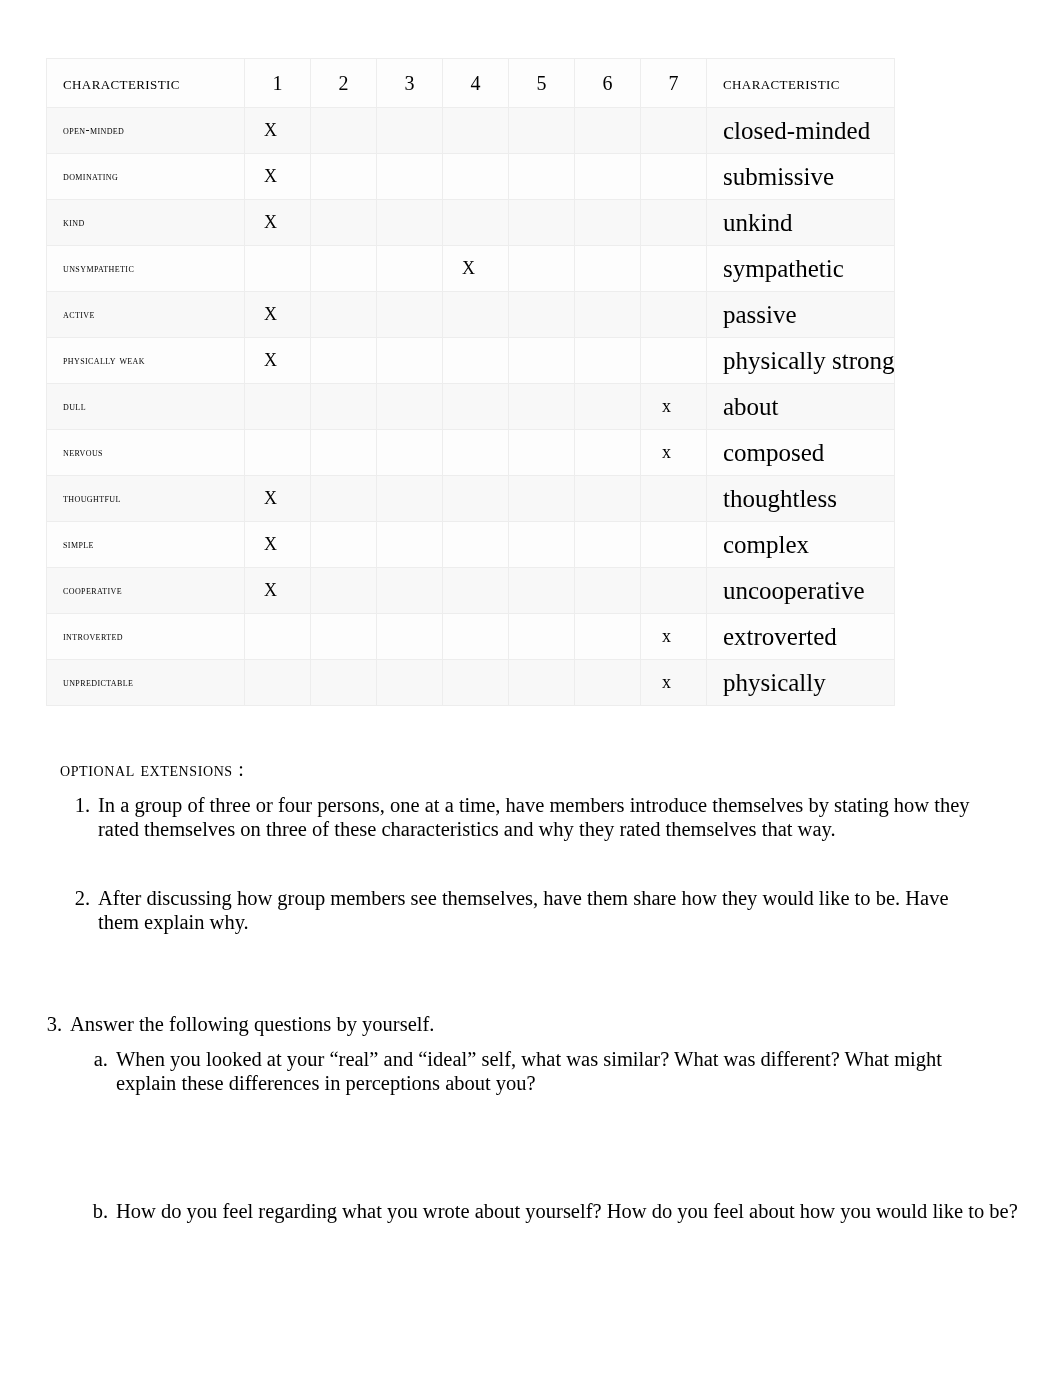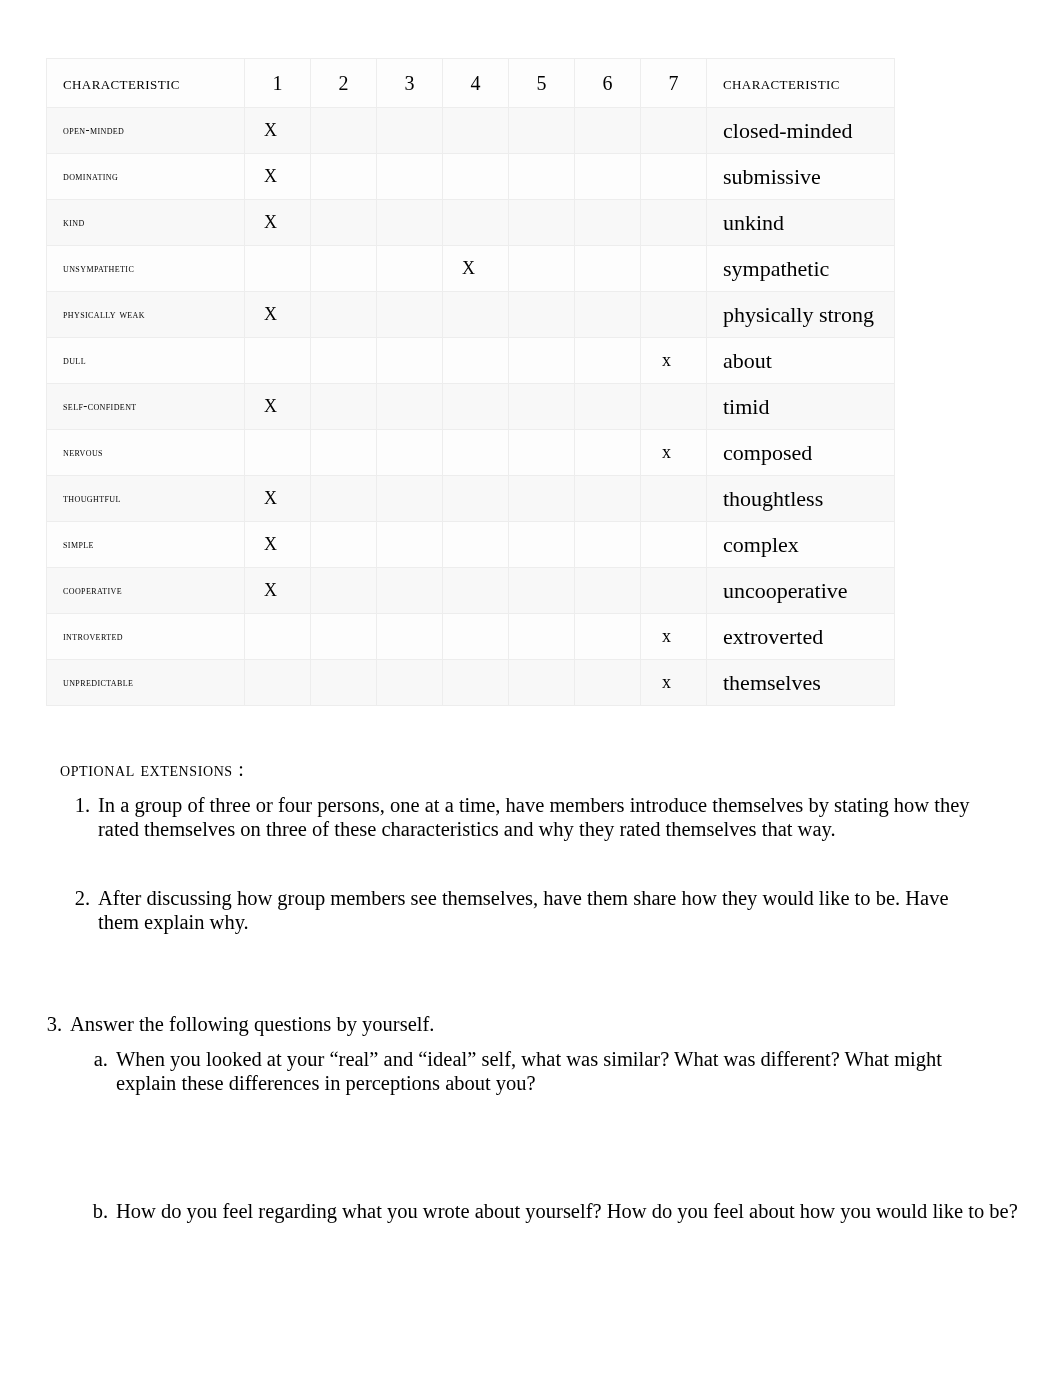--- a/index.html
+++ b/index.html
@@ -78,21 +78,21 @@
   }
 
   .cell-mark {
     text-align: center !important;
     font-size: 18px;
     padding-right: 14px !important;
   }
 
   .cell-right {
     padding-left: 16px !important;
-    font-size: 22px;
+    font-size: 25px;
     white-space: nowrap;
   }
   .cell-right.hdr {
     font-variant: small-caps;
     text-transform: lowercase;
     font-size: 19px;
     letter-spacing: 0.4px;
   }
 
   
@@ -203,20 +203,31 @@
             <td class="cell-mark"></td>
             <td class="cell-mark"></td>
             <td class="cell-mark"></td>
             <td class="cell-mark">X</td>
             <td class="cell-mark"></td>
             <td class="cell-mark"></td>
             <td class="cell-mark"></td>
             <td class="cell-right">sympathetic</td>
           </tr>
           <tr class="row-body">
+            <td class="cell-left">active</td>
+            <td class="cell-mark">X</td>
+            <td class="cell-mark"></td>
+            <td class="cell-mark"></td>
+            <td class="cell-mark"></td>
+            <td class="cell-mark"></td>
+            <td class="cell-mark"></td>
+            <td class="cell-mark"></td>
+            <td class="cell-right">passive</td>
+          </tr>
+          <tr class="row-body">
             <td class="cell-left">physically weak</td>
             <td class="cell-mark">X</td>
             <td class="cell-mark"></td>
             <td class="cell-mark"></td>
             <td class="cell-mark"></td>
             <td class="cell-mark"></td>
             <td class="cell-mark"></td>
             <td class="cell-mark"></td>
             <td class="cell-right">physically strong</td>
           </tr>
@@ -225,31 +236,20 @@
             <td class="cell-mark"></td>
             <td class="cell-mark"></td>
             <td class="cell-mark"></td>
             <td class="cell-mark"></td>
             <td class="cell-mark"></td>
             <td class="cell-mark"></td>
             <td class="cell-mark">x</td>
             <td class="cell-right">about</td>
           </tr>
           <tr class="row-body">
-            <td class="cell-left">self-confident</td>
-            <td class="cell-mark">X</td>
-            <td class="cell-mark"></td>
-            <td class="cell-mark"></td>
-            <td class="cell-mark"></td>
-            <td class="cell-mark"></td>
-            <td class="cell-mark"></td>
-            <td class="cell-mark"></td>
-            <td class="cell-right">timid</td>
-          </tr>
-          <tr class="row-body">
             <td class="cell-left">nervous</td>
             <td class="cell-mark"></td>
             <td class="cell-mark"></td>
             <td class="cell-mark"></td>
             <td class="cell-mark"></td>
             <td class="cell-mark"></td>
             <td class="cell-mark"></td>
             <td class="cell-mark">x</td>
             <td class="cell-right">composed</td>
           </tr>
@@ -299,21 +299,21 @@
           </tr>
           <tr class="row-body">
             <td class="cell-left">unpredictable</td>
             <td class="cell-mark"></td>
             <td class="cell-mark"></td>
             <td class="cell-mark"></td>
             <td class="cell-mark"></td>
             <td class="cell-mark"></td>
             <td class="cell-mark"></td>
             <td class="cell-mark">x</td>
-            <td class="cell-right">themselves</td>
+            <td class="cell-right">physically</td>
           </tr>
         </tbody>
     </table>
   </div>
 
   <div class="ext-heading">Optional  Extensions :</div>
 
   <div class="ext-item item1">
     <span class="marker">1.</span>
     <span class="body">In a group of three or four persons, one at a time, have members introduce themselves by stating how they rated themselves on three of these characteristics and why they rated themselves that way.</span>

